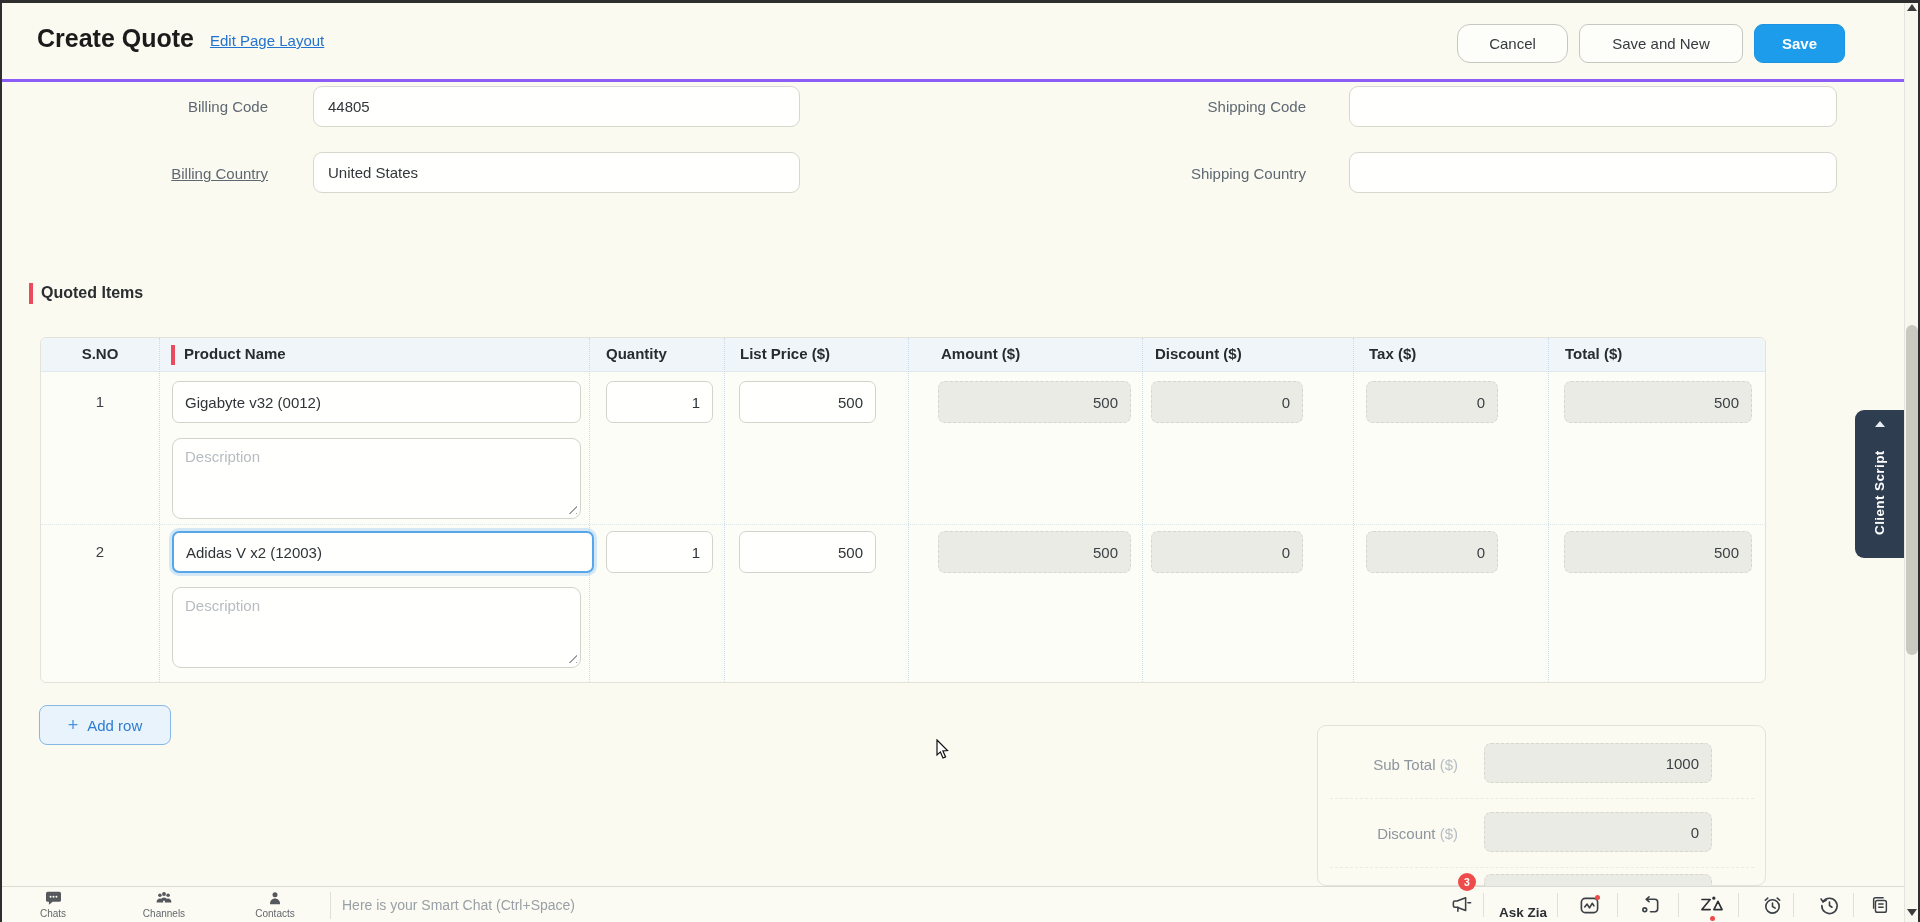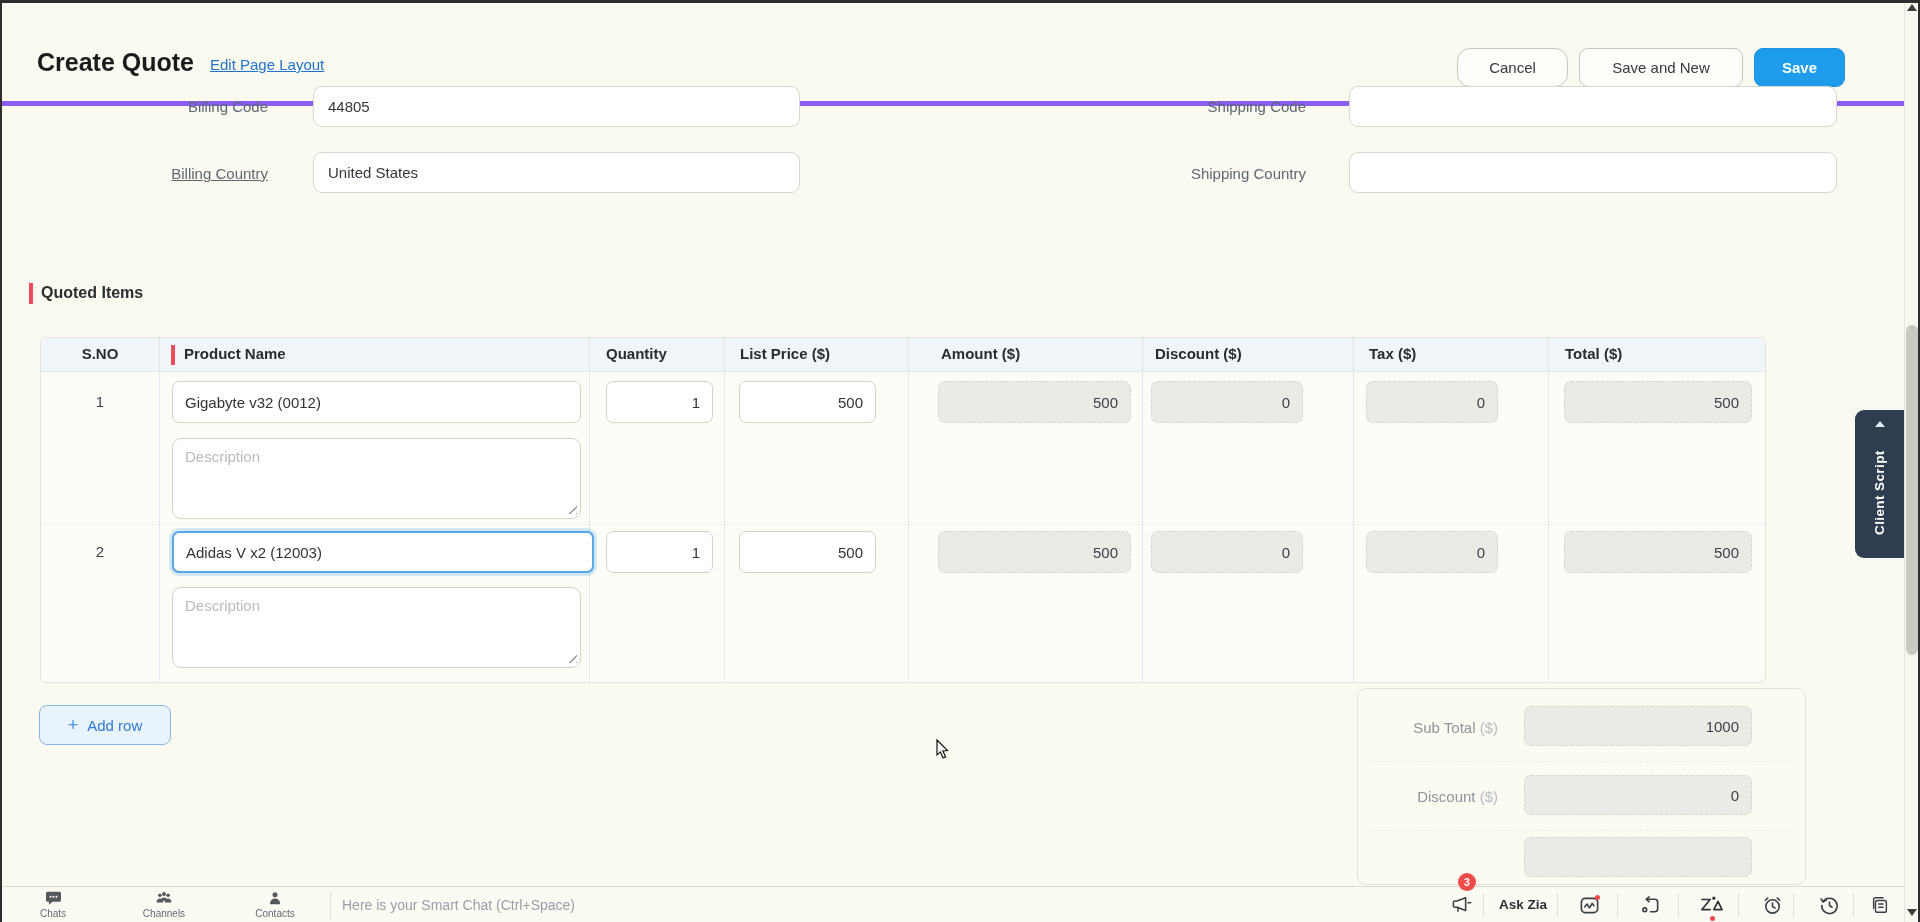--- a/index.html
+++ b/index.html
@@ -70,21 +70,21 @@
   .sbar{background:#f7f6ef;border-left:1px solid #e5e5dd;z-index:40;}
   .sthumb{background:#c9c9c2;border-radius:6px;}
   .tri-up{width:0;height:0;border-left:5px solid transparent;border-right:5px solid transparent;border-bottom:7px solid #3c3c3c;}
   .tri-down{width:0;height:0;border-left:5px solid transparent;border-right:5px solid transparent;border-top:7px solid #3c3c3c;}
 </style>
 </head>
 <body>
 
 <div class="stage">
 
-  <div class="abs" style="left:0;top:0;width:1920px;height:82px;border-bottom:5px solid #8b5cf6;margin-top:24px;">
+  <div class="abs" style="left:0;top:0;width:1920px;height:82px;border-bottom:3px solid #8b5cf6;">
     <div class="abs page-title" style="left:37px;top:24px;">Create Quote</div>
     <a class="abs edit-link" style="left:210px;top:32px;text-decoration:underline;">Edit Page Layout</a>
     <div class="abs btn btn-sec" style="left:1457px;top:24px;width:111px;height:39px;border-radius:13px;">Cancel</div>
     <div class="abs btn btn-sec" style="left:1579px;top:24px;width:164px;height:39px;">Save and New</div>
     <div class="abs btn btn-pri" style="left:1754px;top:24px;width:91px;height:39px;">Save</div>
   </div>
 
   <div class="abs fld-label" style="left:98px;top:98px;width:170px;">Billing Code</div>
   <div class="abs" style="left:313px;top:86px;width:487px;height:41px;">
     <input class="fld-input" value="44805" style="">
@@ -157,21 +157,21 @@
     <input class="abs cell-input num ro" readonly="" style="left: 1110px; top: 193px; width: 152px;" value="0">
     <input class="abs cell-input num ro" readonly="" style="left: 1325px; top: 193px; width: 132px;" value="0">
     <input class="abs cell-input num ro" readonly="" style="left: 1523px; top: 193px; width: 188px;" value="500">
   </div>
 
   <div class="abs add-row" style="left:39px;top:705px;width:132px;height:40px;">
     <span class="plus">+</span>
     <span>Add row</span>
   </div>
 
-  <div class="abs sumbox" style="left:1317px;top:688px;width:449px;height:197px;margin-left:40px;">
+  <div class="abs sumbox" style="left:1317px;top:725px;width:449px;height:161px;">
     <div class="abs sum-label" style="left:13px;top:30px;width:127px;">
       <span>Sub Total</span>
       <span class="unit">($)</span>
     </div>
     <input class="abs cell-input num ro" readonly="" style="left: 166px; top: 17px; width: 228px; height: 40px;" value="1000">
     <div class="abs sumsep" style="left:12px;top:72px;width:424px;"></div>
     <div class="abs sum-label" style="left:13px;top:99px;width:127px;">
       <span>Discount</span>
       <span class="unit">($)</span>
     </div>
@@ -221,21 +221,21 @@
     <input class="abs chat-input" style="left: 340px; top: 7px; width: 700px; height: 22px;" placeholder="Here is your Smart Chat (Ctrl+Space)">
 
     <div class="abs bicon" style="left:1446px;top:6px;width:32px;height:24px;">
       <svg width="22" height="20" viewBox="0 0 24 22" fill="none" stroke="#3b4046" stroke-width="1.7" stroke-linejoin="round">
           <path d="M16 3l-9.5 3.6H4.2A1.7 1.7 0 0 0 2.5 8.3v3.4a1.7 1.7 0 0 0 1.7 1.7h2.3L16 17z"></path>
           <path d="M7.5 13.6v4.2" stroke-linecap="round"></path>
           <path d="M18.5 8.5h3" stroke-linecap="round"></path>
         </svg>
     </div>
     <div class="abs vsep" style="left:1483px;top:6px;height:24px;"></div>
-    <div class="abs askzia" style="left:1494px;top:10px;width:58px;text-align:center;">Ask Zia</div>
+    <div class="abs askzia" style="left:1494px;top:18px;width:58px;text-align:center;">Ask Zia</div>
     <div class="abs vsep" style="left:1557px;top:6px;height:24px;"></div>
     <div class="abs bicon" style="left:1575px;top:6px;width:28px;height:24px;">
       <svg width="21" height="21" viewBox="0 0 22 22" fill="none" stroke="#3b4046" stroke-width="1.7">
           <rect x="2.5" y="3.5" width="17" height="15" rx="4"></rect>
           <path d="M6 12.5l2.5-3 2.5 4 2.8-4.8 1.8 2.6" stroke-linecap="round" stroke-linejoin="round"></path>
         </svg>
       <span class="reddot" style="right:3px;top:2px;"></span>
     </div>
     <div class="abs vsep" style="left:1617px;top:6px;height:24px;"></div>
     <div class="abs bicon" style="left:1636px;top:6px;width:28px;height:24px;">

